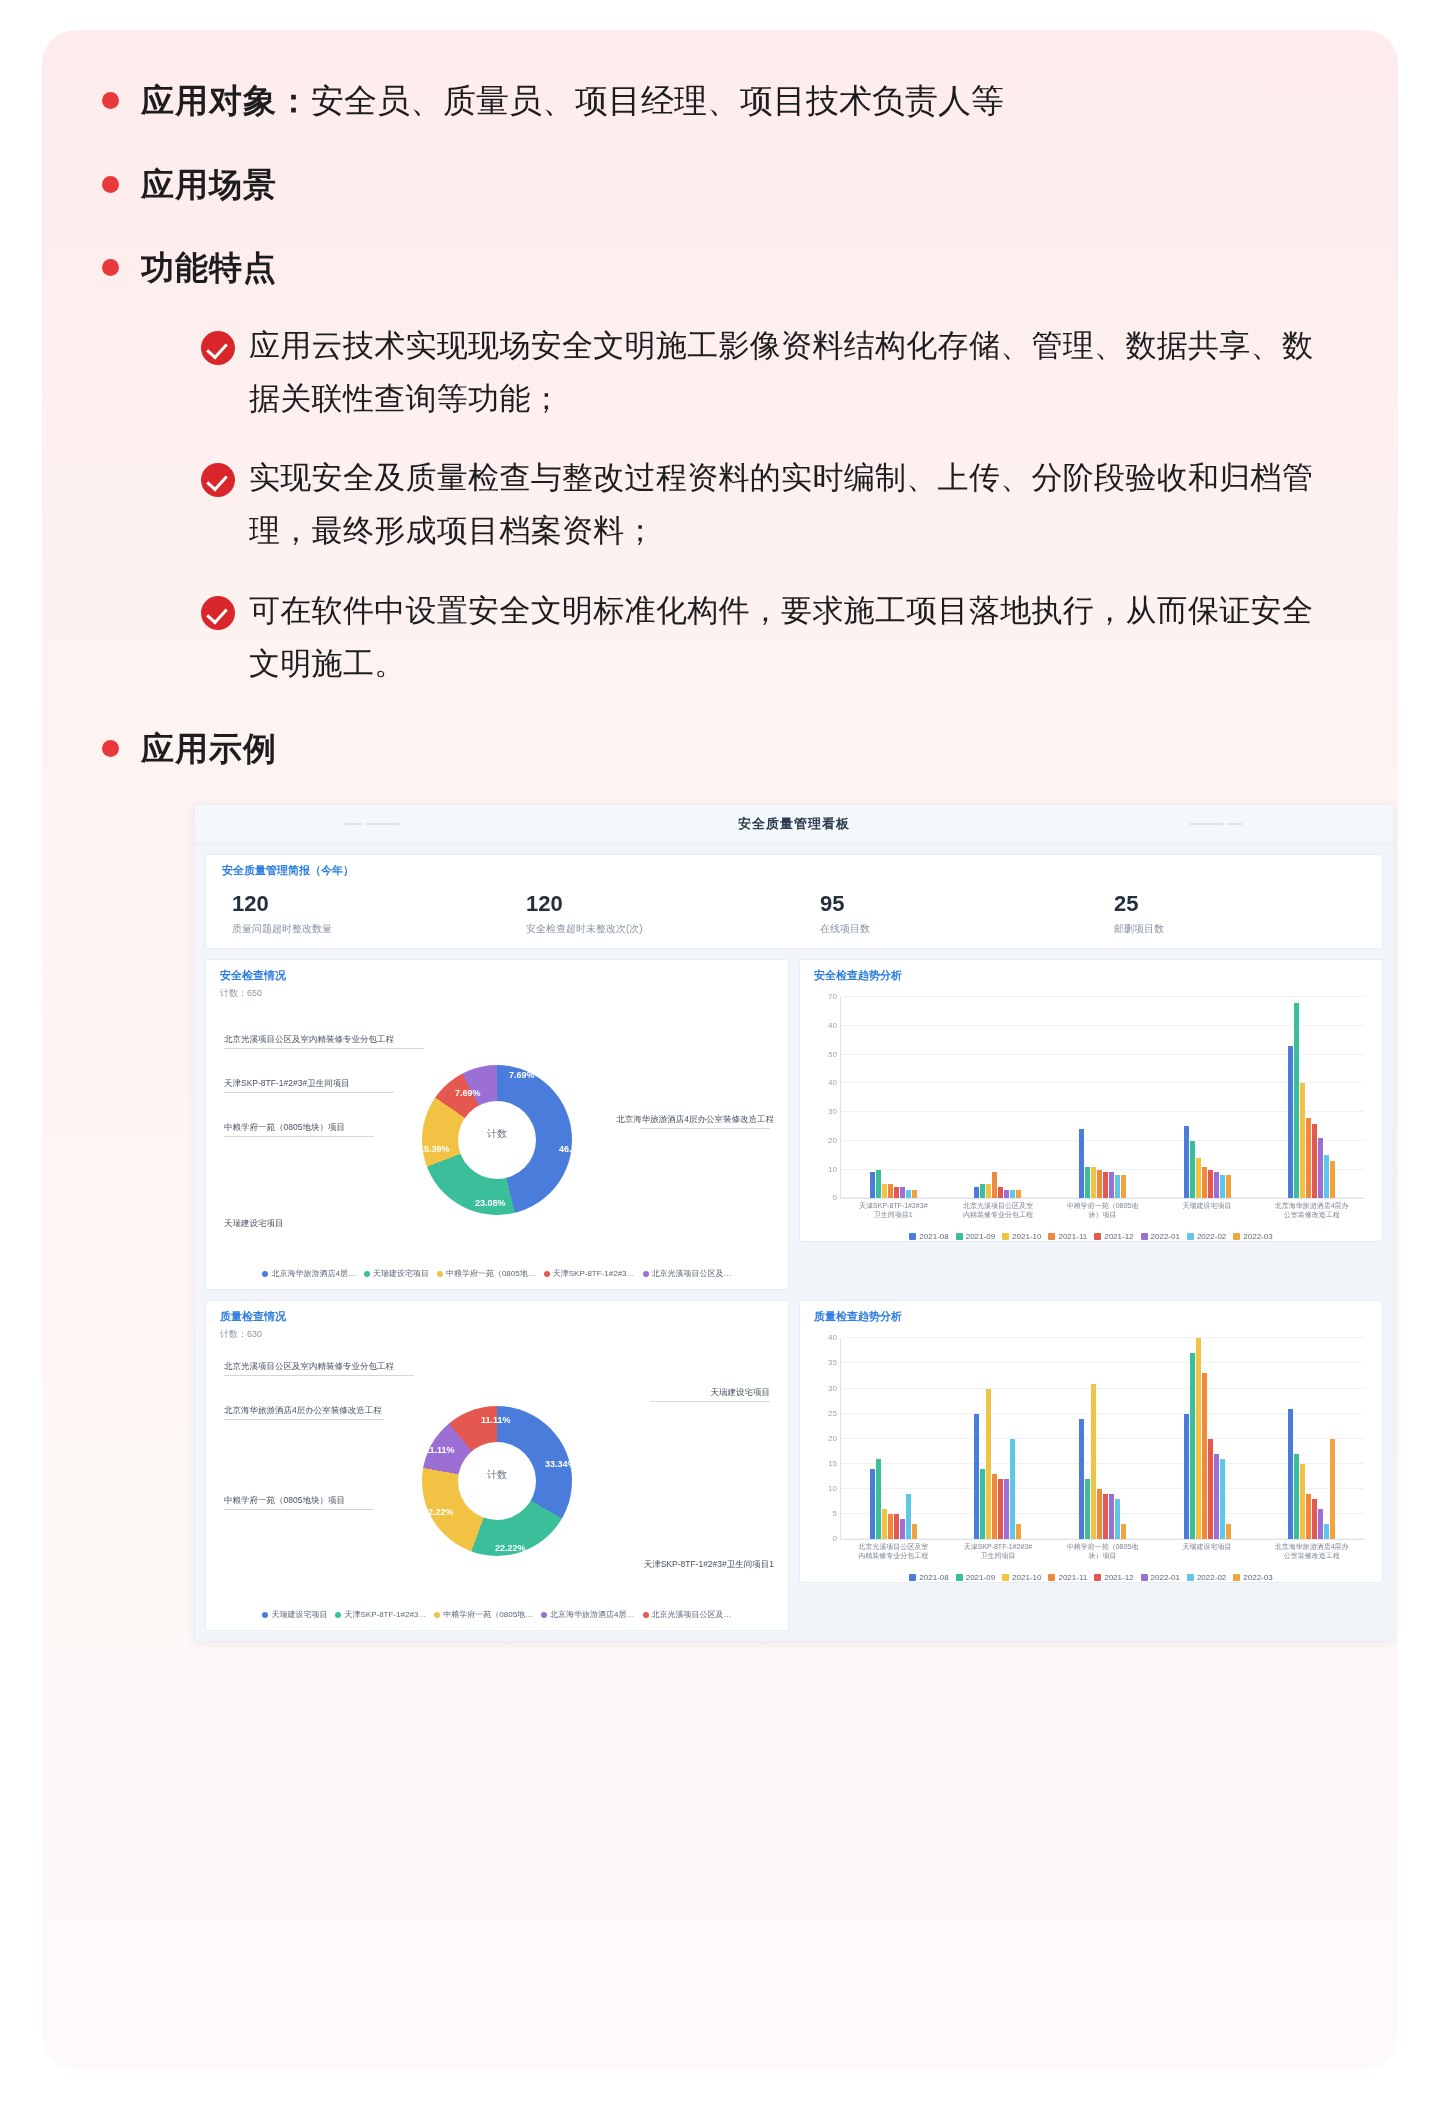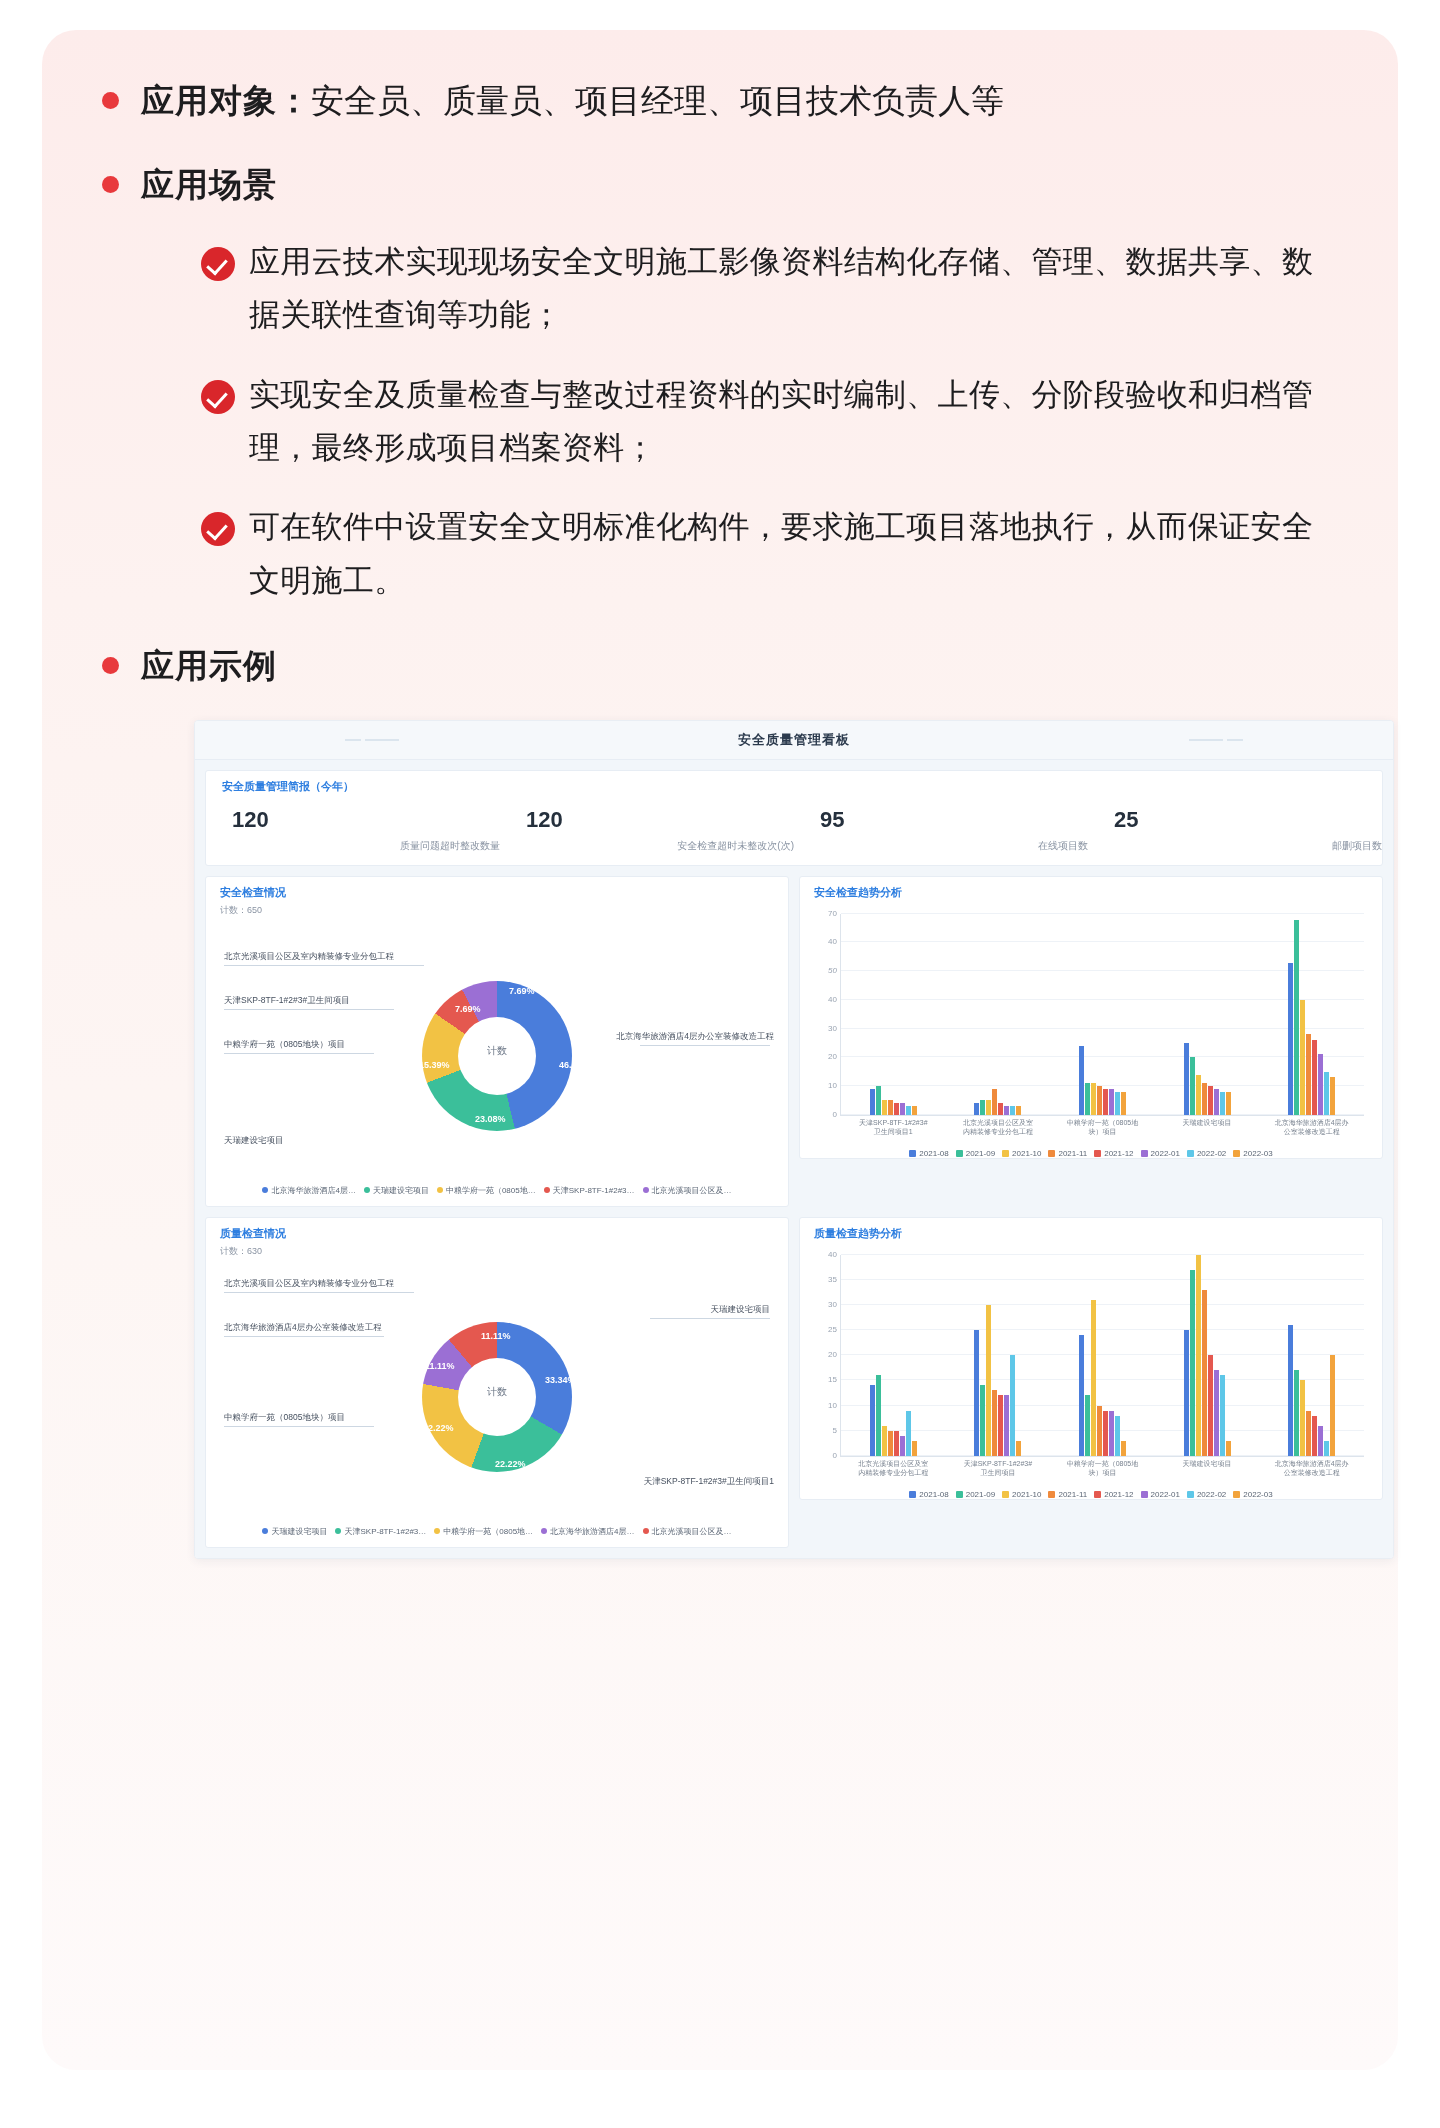--- a/index.html
+++ b/index.html
@@ -162,21 +162,21 @@
   .kpi-title{
     position:absolute;top:8px;left:16px;
     font-size:11px;color:#2f7fe0;font-weight:bold;
   }
   .kpi{
     flex:1;
     padding:26px 0 0 26px;
     box-sizing:border-box;
   }
   .kpi-val{font-size:22px;color:#25303d;font-weight:bold;line-height:1.2;}
-  .kpi-cap{font-size:10px;color:#8a94a3;margin-top:5px;text-align:right;}
+  .kpi-cap{font-size:10px;color:#8a94a3;margin-top:5px;}
   .grid2{
     display:flex;
     gap:10px;
     margin-top:10px;
   }
   .col{flex:1;min-width:0;}
   .panel-hd{
     font-size:11px;color:#2f7fe0;font-weight:bold;
     padding:8px 0 0 14px;
   }
@@ -310,20 +310,24 @@
         <div>
           <span class="lbl-bold">应用对象：</span><span class="lbl-normal">安全员、质量员、项目经理、项目技术负责人等</span>
         </div>
       </div>
 
       <div class="row">
         <div class="dot"></div>
         <div class="lbl-bold">应用场景</div>
       </div>
 
+      <div class="row">
+        <div class="dot"></div>
+        <div class="lbl-bold">功能特点</div>
+      </div>
 
       <div class="feat">
         <div class="check"></div>
         <div class="feat-txt">应用云技术实现现场安全文明施工影像资料结构化存储、管理、数据共享、数据关联性查询等功能；</div>
       </div>
       <div class="feat">
         <div class="check"></div>
         <div class="feat-txt">实现安全及质量检查与整改过程资料的实时编制、上传、分阶段验收和归档管理，最终形成项目档案资料；</div>
       </div>
       <div class="feat">

